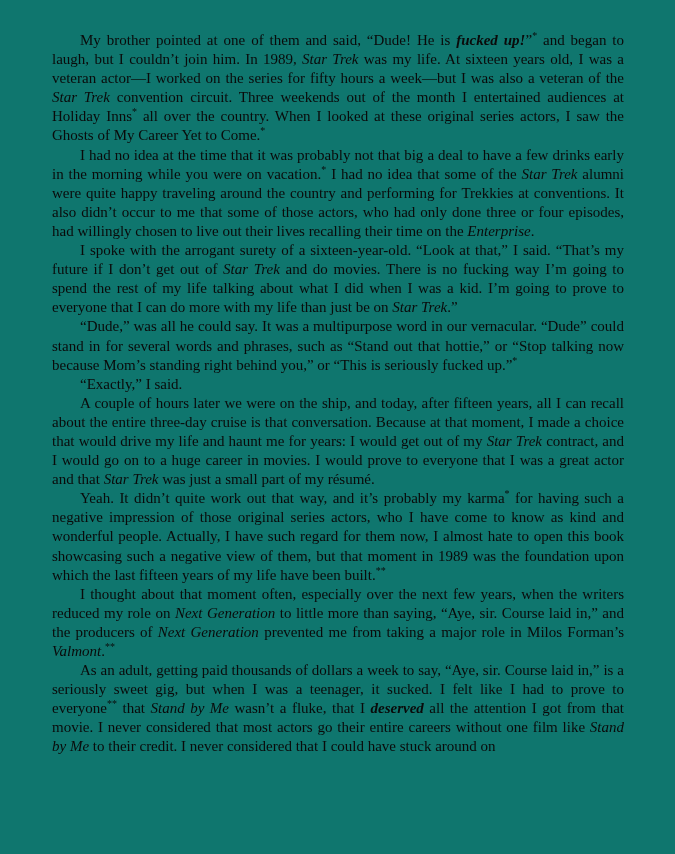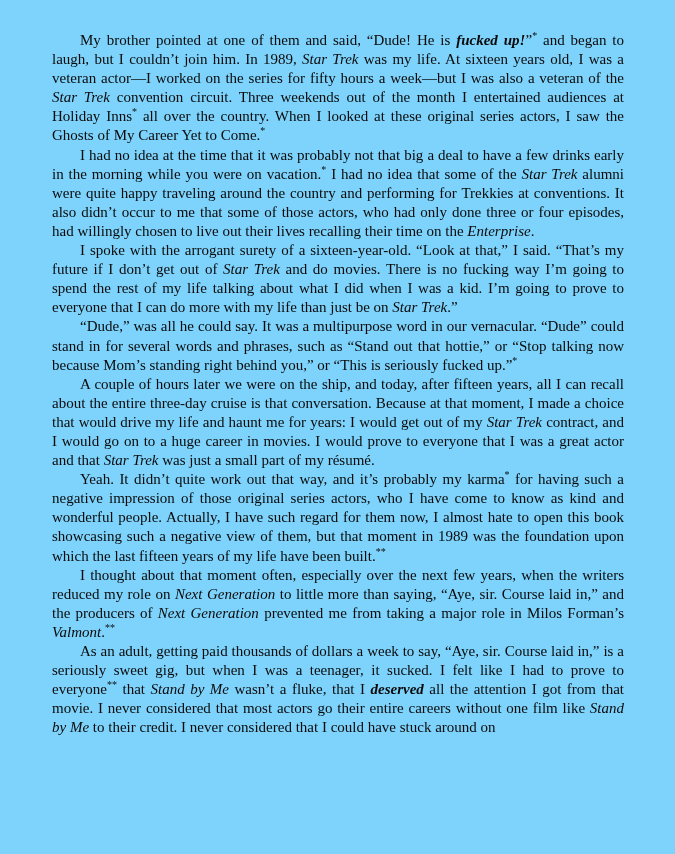--- a/index.html
+++ b/index.html
@@ -11,21 +11,21 @@
     height: 854px;
     background: #ffffff;
     color: #0a0a0a;
     font-family: "Liberation Serif", "DejaVu Serif", serif;
     overflow: hidden;
     position: relative;
   }
   .page {
     position: absolute;
     inset: 0;
-    background: #7dd3fc;
+    background: #0f766e;
   }
   .text-block {
     position: absolute;
     left: 52px;
     top: 31px;
     width: 572px;
     font-size: 15px;
     line-height: 19.1px;
     text-align: justify;
   }
@@ -45,18 +45,19 @@
 </style>
 </head>
 <body>
 
 <div class="page">
   <div class="text-block">
       <p class="para"><span class="run-n">My brother pointed at one of them and said, “Dude! He is </span><span class="run-bi">fucked up!</span><span class="run-n">”</span><span class="run-sup">*</span><span class="run-n"> and began to laugh, but I couldn’t join him. In 1989, </span><span class="run-i">Star Trek</span><span class="run-n"> was my life. At sixteen years old, I was a veteran actor—I worked on the series for fifty hours a week—but I was also a veteran of the </span><span class="run-i">Star Trek</span><span class="run-n"> convention circuit. Three weekends out of the month I entertained audiences at Holiday Inns</span><span class="run-sup">*</span><span class="run-n"> all over the country. When I looked at these original series actors, I saw the Ghosts of My Career Yet to Come.</span><span class="run-sup">*</span></p>
       <p class="para"><span class="run-n">I had no idea at the time that it was probably not that big a deal to have a few drinks early in the morning while you were on vacation.</span><span class="run-sup">*</span><span class="run-n"> I had no idea that some of the </span><span class="run-i">Star Trek</span><span class="run-n"> alumni were quite happy traveling around the country and performing for Trekkies at conventions. It also didn’t occur to me that some of those actors, who had only done three or four episodes, had willingly chosen to live out their lives recalling their time on the </span><span class="run-i">Enterprise</span><span class="run-n">.</span></p>
       <p class="para"><span class="run-n">I spoke with the arrogant surety of a sixteen-year-old. “Look at that,” I said. “That’s my future if I don’t get out of </span><span class="run-i">Star Trek</span><span class="run-n"> and do movies. There is no fucking way I’m going to spend the rest of my life talking about what I did when I was a kid. I’m going to prove to everyone that I can do more with my life than just be on </span><span class="run-i">Star Trek</span><span class="run-n">.”</span></p>
       <p class="para"><span class="run-n">“Dude,” was all he could say. It was a multipurpose word in our vernacular. “Dude” could stand in for several words and phrases, such as “Stand out that hottie,” or “Stop talking now because Mom’s standing right behind you,” or “This is seriously fucked up.”</span><span class="run-sup">*</span></p>
+      <p class="para"><span class="run-n">“Exactly,” I said.</span></p>
       <p class="para"><span class="run-n">A couple of hours later we were on the ship, and today, after fifteen years, all I can recall about the entire three-day cruise is that conversation. Because at that moment, I made a choice that would drive my life and haunt me for years: I would get out of my </span><span class="run-i">Star Trek</span><span class="run-n"> contract, and I would go on to a huge career in movies. I would prove to everyone that I was a great actor and that </span><span class="run-i">Star Trek</span><span class="run-n"> was just a small part of my résumé.</span></p>
       <p class="para"><span class="run-n">Yeah. It didn’t quite work out that way, and it’s probably my karma</span><span class="run-sup">*</span><span class="run-n"> for having such a negative impression of those original series actors, who I have come to know as kind and wonderful people. Actually, I have such regard for them now, I almost hate to open this book showcasing such a negative view of them, but that moment in 1989 was the foundation upon which the last fifteen years of my life have been built.</span><span class="run-sup">**</span></p>
       <p class="para"><span class="run-n">I thought about that moment often, especially over the next few years, when the writers reduced my role on </span><span class="run-i">Next Generation</span><span class="run-n"> to little more than saying, “Aye, sir. Course laid in,” and the producers of </span><span class="run-i">Next Generation</span><span class="run-n"> prevented me from taking a major role in Milos Forman’s </span><span class="run-i">Valmont</span><span class="run-n">.</span><span class="run-sup">**</span></p>
       <p class="para"><span class="run-n">As an adult, getting paid thousands of dollars a week to say, “Aye, sir. Course laid in,” is a seriously sweet gig, but when I was a teenager, it sucked. I felt like I had to prove to everyone</span><span class="run-sup">**</span><span class="run-n"> that </span><span class="run-i">Stand by Me</span><span class="run-n"> wasn’t a fluke, that I </span><span class="run-bi">deserved</span><span class="run-n"> all the attention I got from that movie. I never considered that most actors go their entire careers without one film like </span><span class="run-i">Stand by Me</span><span class="run-n"> to their credit. I never considered that I could have stuck around on</span></p>
     </div>
 </div>
 
 </body></html>

